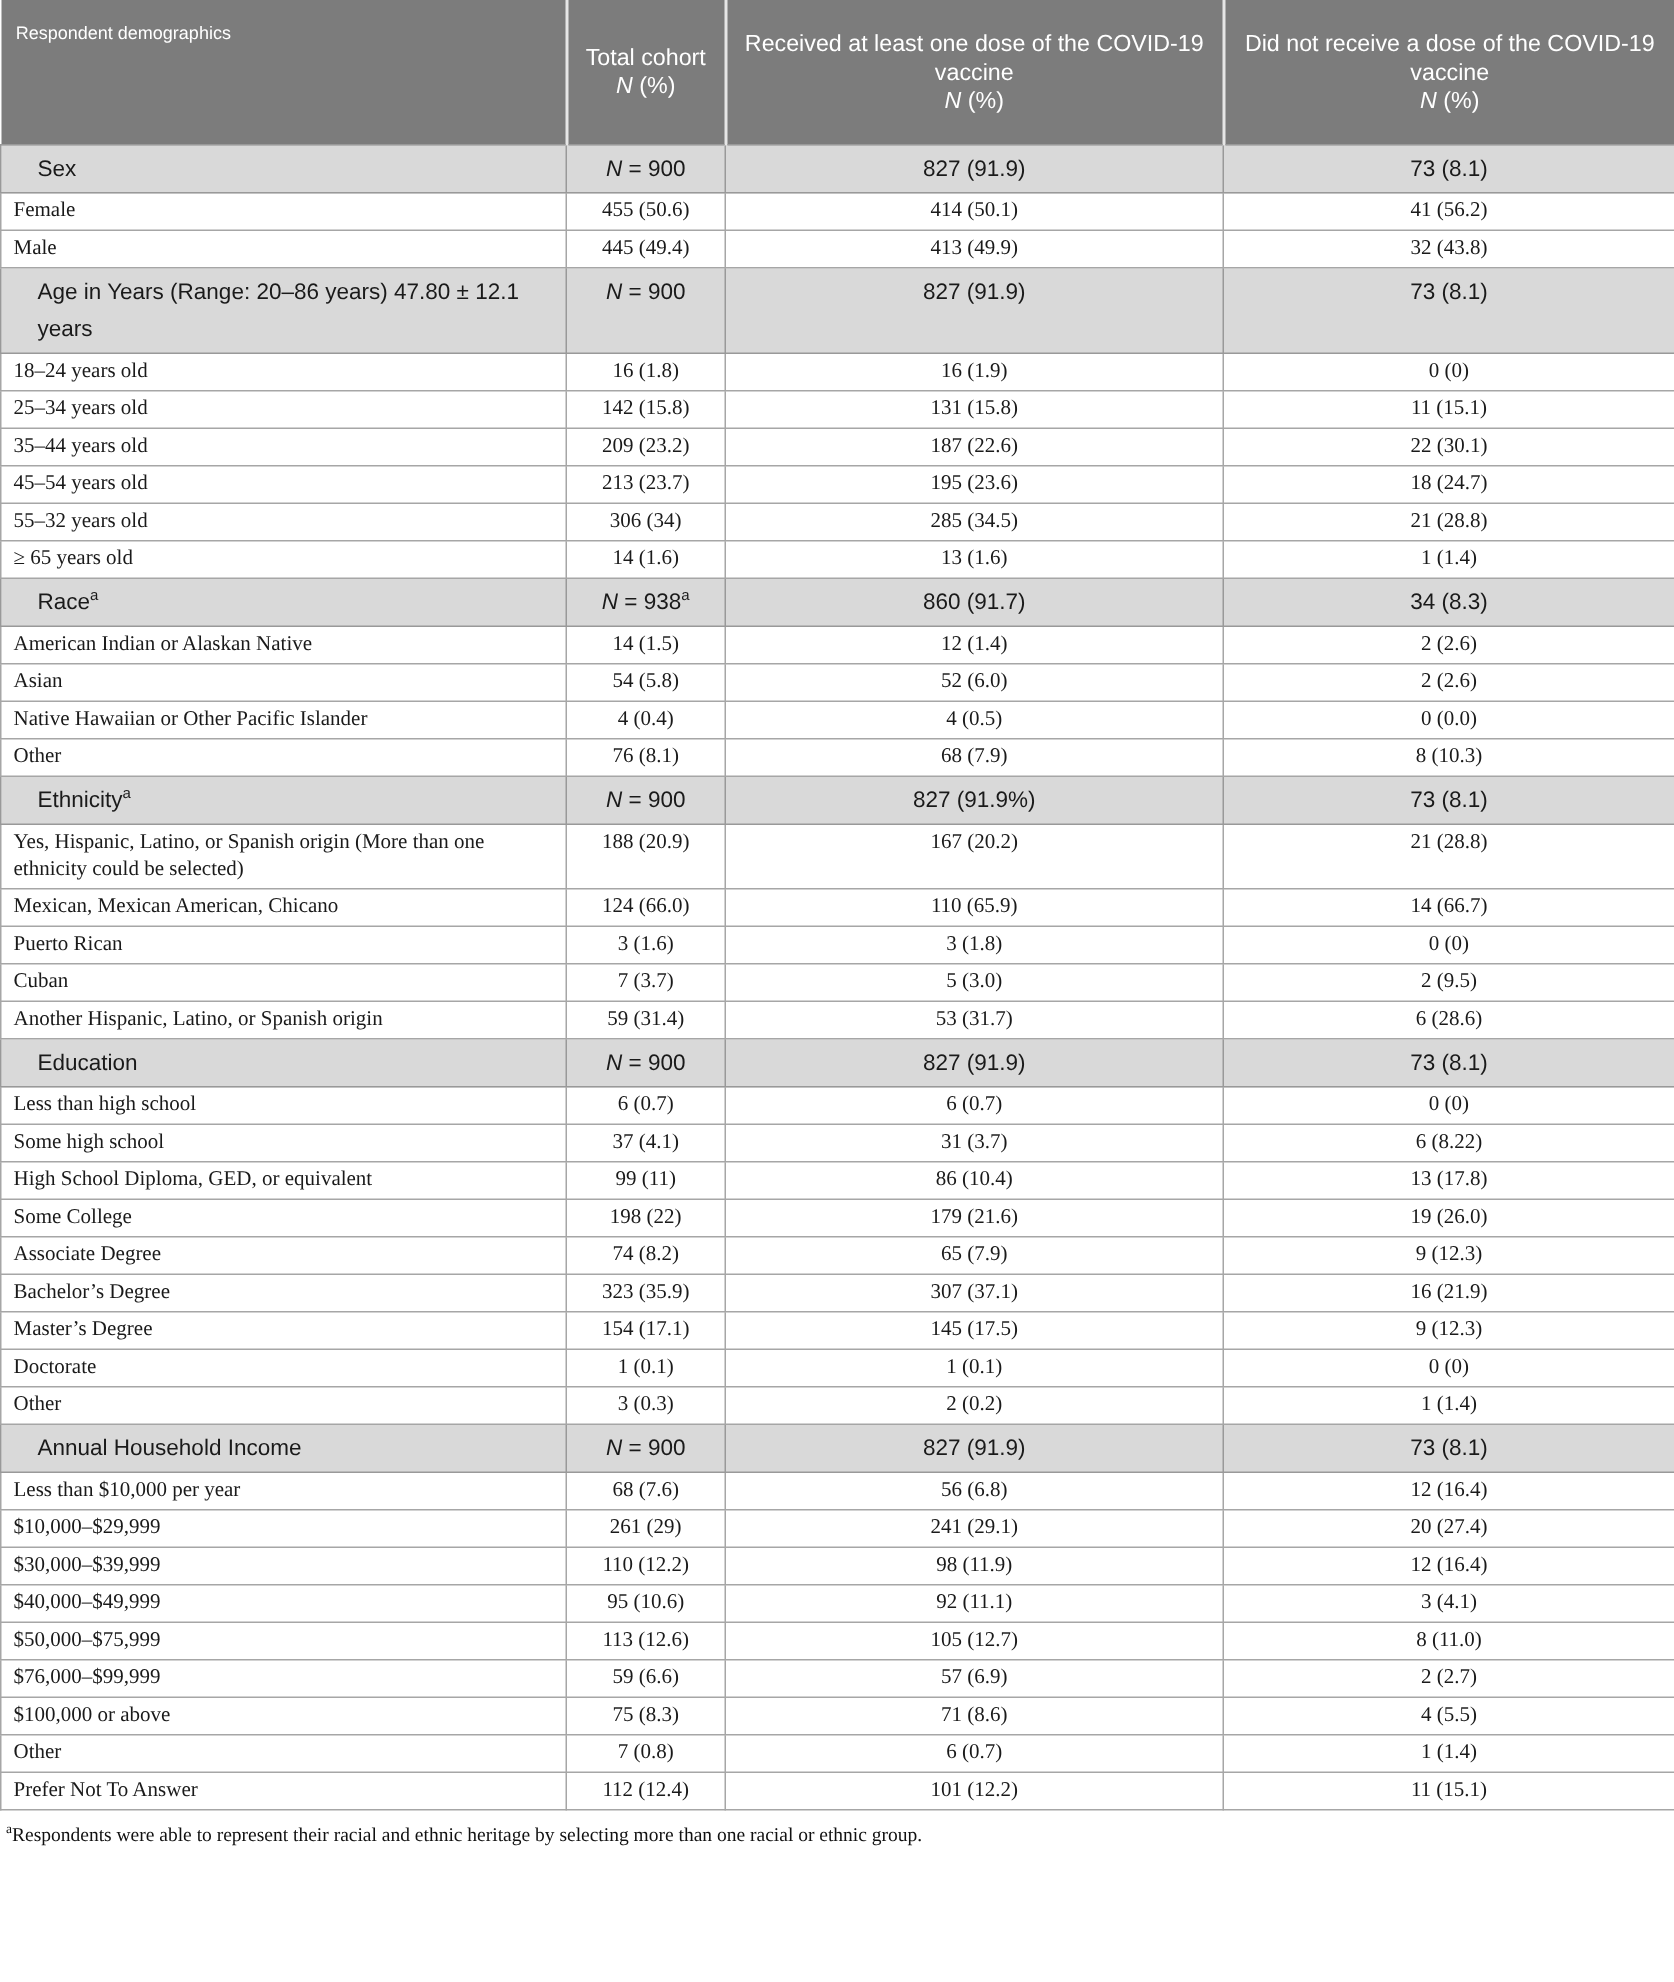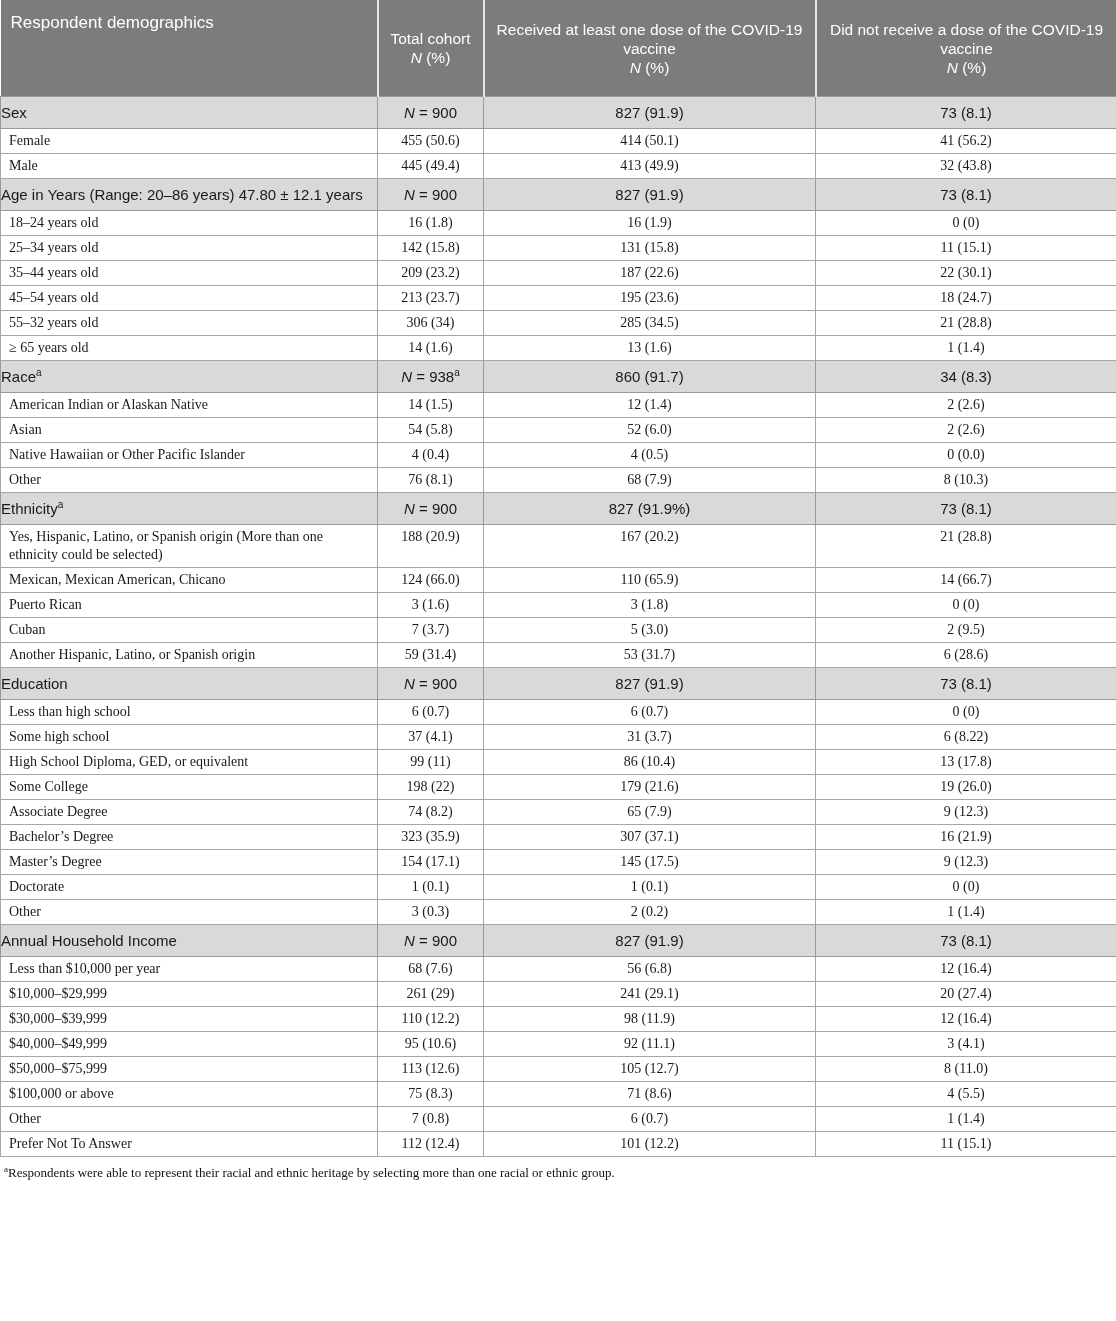--- a/index.html
+++ b/index.html
@@ -22,21 +22,21 @@
     line-height:19px;
     vertical-align:middle;
     text-align:center;
     padding:8px 6px;
     height:70px;
   }
   thead th.h1{
     text-align:left;
     vertical-align:top;
     padding:13px 10px;
-    font-size:17px;
+    font-size:12px;
   }
   thead th + th{border-left:2px solid #e6e6e6;}
   .nsub i, tr.sec i{font-style:italic;}
 
   tbody td{
     border:1px solid var(--border);
     font-family:"Liberation Serif",serif;
     font-size:14px;
     color:#1a1a1a;
     padding:3px 8px;
@@ -45,21 +45,21 @@
   }
   tbody td.num{text-align:center;}
 
   tr.sec td{
     background:var(--section-bg);
     font-family:"Liberation Sans",sans-serif;
     font-size:15px;
     line-height:25px;
     border:1px solid #999999;
   }
-  tr.sec td.lbl{padding-left:0;}
+  tr.sec td.lbl{padding-left:24px;}
 
   sup{font-size:10px;line-height:0;}
 
   .footnote{
     font-family:"Liberation Serif",serif;
     font-size:13px;
     color:#111;
     padding:8px 4px 6px 4px;
   }
   .footnote sup{font-size:9px;}
@@ -311,20 +311,26 @@
           <td class="num">92 (11.1)</td>
           <td class="num">3 (4.1)</td>
         </tr>
         <tr class="item">
           <td class="lbl">$50,000–$75,999</td>
           <td class="num">113 (12.6)</td>
           <td class="num">105 (12.7)</td>
           <td class="num">8 (11.0)</td>
         </tr>
         <tr class="item">
+          <td class="lbl">$76,000–$99,999</td>
+          <td class="num">59 (6.6)</td>
+          <td class="num">57 (6.9)</td>
+          <td class="num">2 (2.7)</td>
+        </tr>
+        <tr class="item">
           <td class="lbl">$100,000 or above</td>
           <td class="num">75 (8.3)</td>
           <td class="num">71 (8.6)</td>
           <td class="num">4 (5.5)</td>
         </tr>
         <tr class="item">
           <td class="lbl">Other</td>
           <td class="num">7 (0.8)</td>
           <td class="num">6 (0.7)</td>
           <td class="num">1 (1.4)</td>

